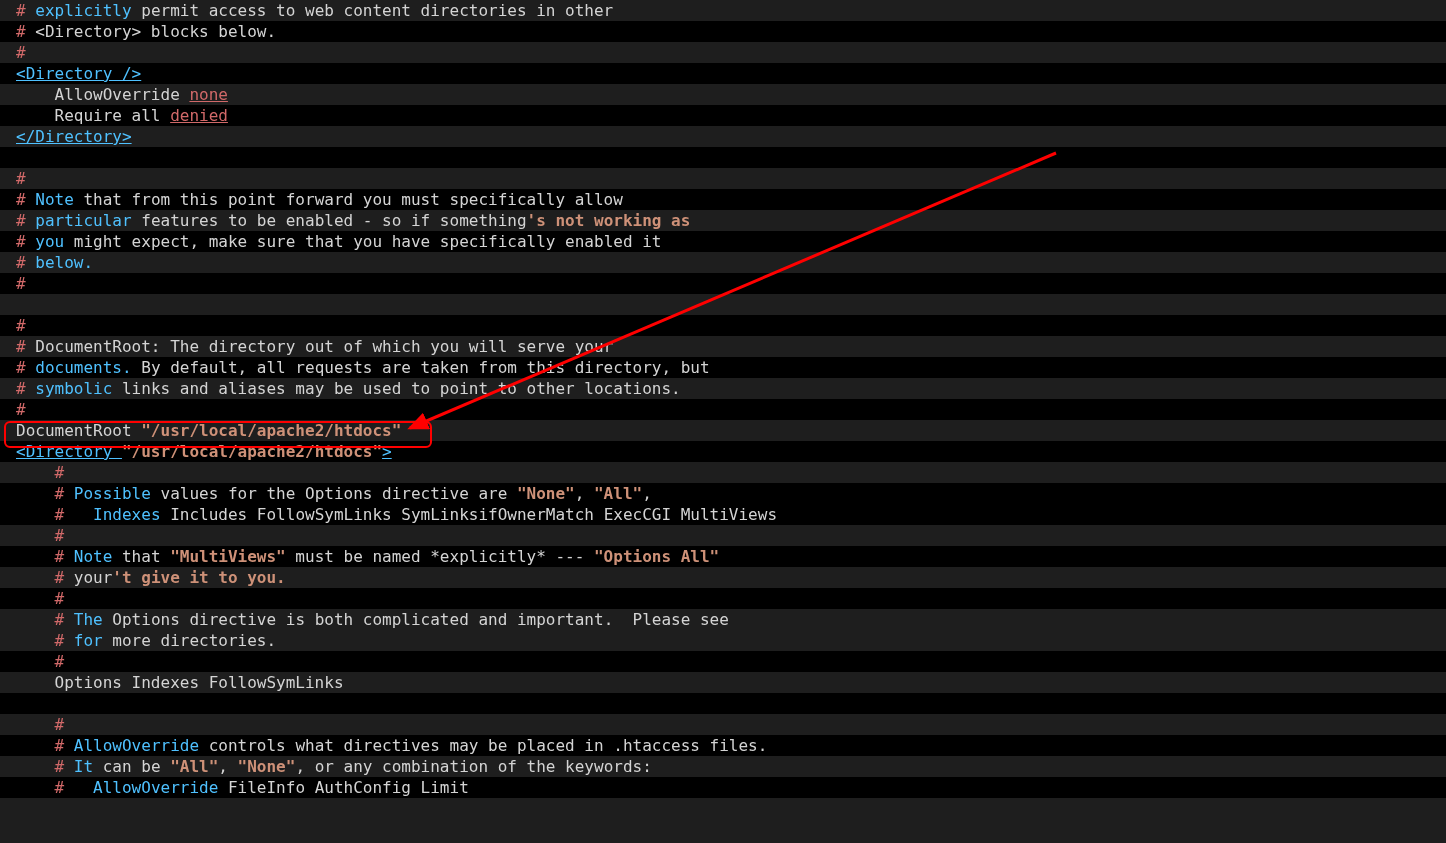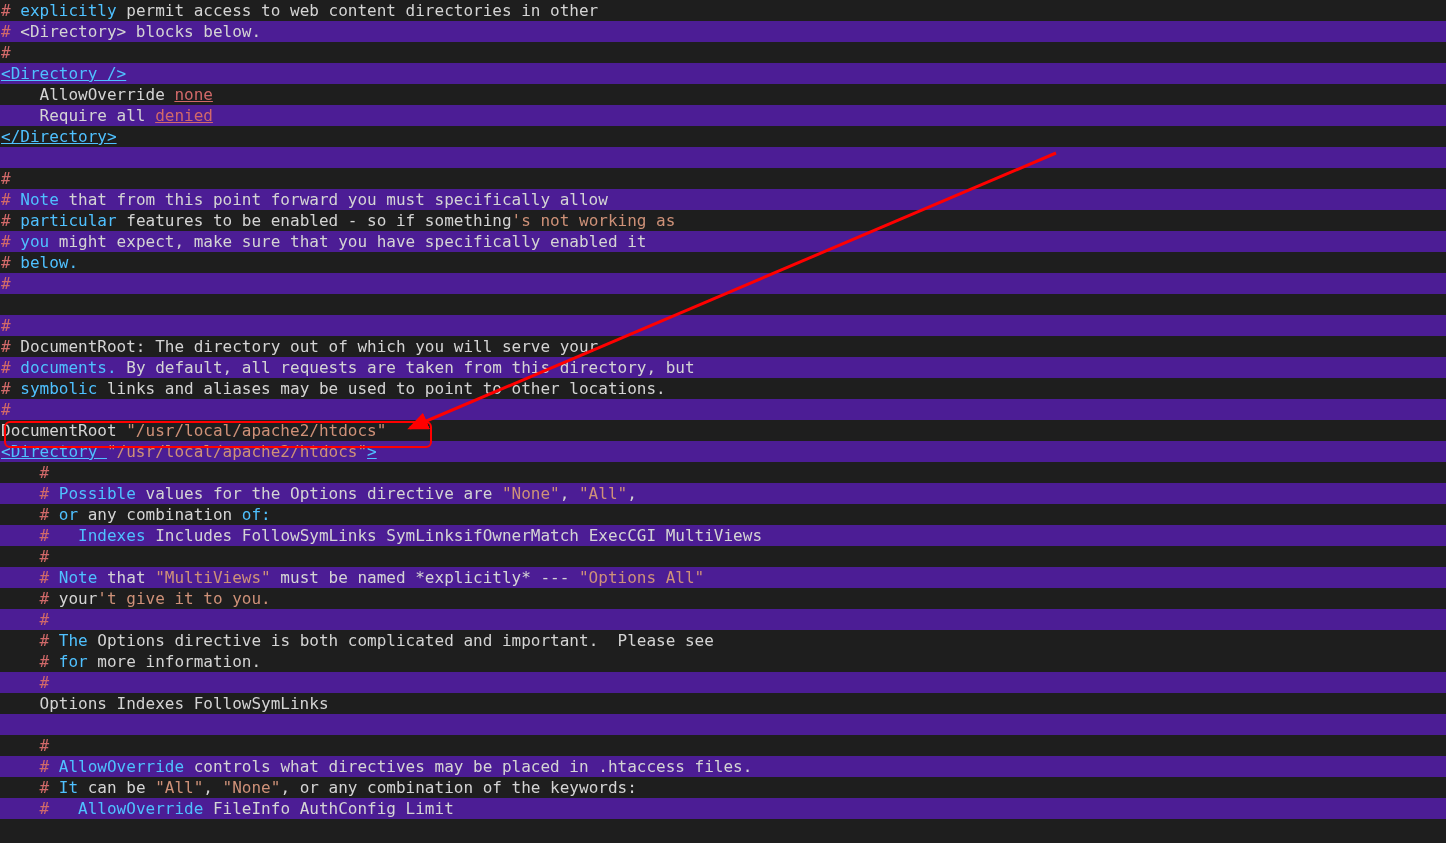--- a/index.html
+++ b/index.html
@@ -12,32 +12,32 @@
     font-family: "Consolas", "Menlo", "DejaVu Sans Mono", monospace;
     font-size: 16px;
   }
   .editor {
     position: relative;
     width: 100%;
     height: 100%;
     color: #d4d4d4;
   }
   .line {
-    padding: 0 1px;
+    padding: 0 16px;
     white-space: pre;
     line-height: 21px;
     height: 21px;
   }
   .line.alt {
-    background: #4c1d95;
+    background: #000000;
   }
   .hash   { color: #d16969; }
   .kw     { color: #4fc1ff; }
   .white  { color: #d4d4d4; }
-  .str    { color: #ce9178; }
+  .str    { color: #ce9178; font-weight: bold; }
   .tag    { color: #4fc1ff; text-decoration: underline; }
   .deny   { color: #d16969; text-decoration: underline; }
 
   .highlight-box {
     position: absolute;
     border: 2px solid #ff0000;
     border-radius: 6px;
     pointer-events: none;
   }
   .arrow-svg {
@@ -69,28 +69,27 @@
     <div class="line"><span class="white"></span></div>
     <div class="line alt"><span class="hash">#</span></div>
     <div class="line"><span class="hash">#</span><span class="white"> DocumentRoot: The directory out of which you will serve your</span></div>
     <div class="line alt"><span class="hash">#</span><span class="white"> </span><span class="kw">documents.</span><span class="white"> By default, all requests are taken from this directory, but</span></div>
     <div class="line"><span class="hash">#</span><span class="white"> </span><span class="kw">symbolic</span><span class="white"> links and aliases may be used to point to other locations.</span></div>
     <div class="line alt"><span class="hash">#</span></div>
     <div class="line"><span class="white">DocumentRoot </span><span class="str">"/usr/local/apache2/htdocs"</span></div>
     <div class="line alt"><span class="tag">&lt;Directory </span><span class="str">"/usr/local/apache2/htdocs"</span><span class="tag">&gt;</span></div>
     <div class="line"><span class="white">    </span><span class="hash">#</span></div>
     <div class="line alt"><span class="white">    </span><span class="hash">#</span><span class="white"> </span><span class="kw">Possible</span><span class="white"> values for the Options directive are </span><span class="str">"None"</span><span class="white">, </span><span class="str">"All"</span><span class="white">,</span></div>
-    <div class="line"><span class="white">    </span><span class="hash">#</span><span class="white"> </span><span class="kw">or</span><span class="white"> any combination </span><span class="kw">of:</span></div>
     <div class="line alt"><span class="white">    </span><span class="hash">#</span><span class="white">   </span><span class="kw">Indexes</span><span class="white"> Includes FollowSymLinks SymLinksifOwnerMatch ExecCGI MultiViews</span></div>
     <div class="line"><span class="white">    </span><span class="hash">#</span></div>
     <div class="line alt"><span class="white">    </span><span class="hash">#</span><span class="white"> </span><span class="kw">Note</span><span class="white"> that </span><span class="str">"MultiViews"</span><span class="white"> must be named *explicitly* --- </span><span class="str">"Options All"</span></div>
     <div class="line"><span class="white">    </span><span class="hash">#</span><span class="white"> your</span><span class="str">'t give it to you.</span></div>
     <div class="line alt"><span class="white">    </span><span class="hash">#</span></div>
     <div class="line"><span class="white">    </span><span class="hash">#</span><span class="white"> </span><span class="kw">The</span><span class="white"> Options directive is both complicated and important.  Please see</span></div>
-    <div class="line"><span class="white">    </span><span class="hash">#</span><span class="white"> </span><span class="kw">for</span><span class="white"> more information.</span></div>
+    <div class="line"><span class="white">    </span><span class="hash">#</span><span class="white"> </span><span class="kw">for</span><span class="white"> more directories.</span></div>
     <div class="line alt"><span class="white">    </span><span class="hash">#</span></div>
     <div class="line"><span class="white">    Options Indexes FollowSymLinks</span></div>
     <div class="line alt"><span class="white"></span></div>
     <div class="line"><span class="white">    </span><span class="hash">#</span></div>
     <div class="line alt"><span class="white">    </span><span class="hash">#</span><span class="white"> </span><span class="kw">AllowOverride</span><span class="white"> controls what directives may be placed in .htaccess files.</span></div>
     <div class="line"><span class="white">    </span><span class="hash">#</span><span class="white"> </span><span class="kw">It</span><span class="white"> can be </span><span class="str">"All"</span><span class="white">, </span><span class="str">"None"</span><span class="white">, or any combination of the keywords:</span></div>
     <div class="line alt"><span class="white">    </span><span class="hash">#</span><span class="white">   </span><span class="kw">AllowOverride</span><span class="white"> FileInfo AuthConfig Limit</span></div>
     <svg class="arrow-svg">
     <defs>
       <marker id="arrowhead" markerWidth="10" markerHeight="10" refX="6" refY="3" orient="auto">

